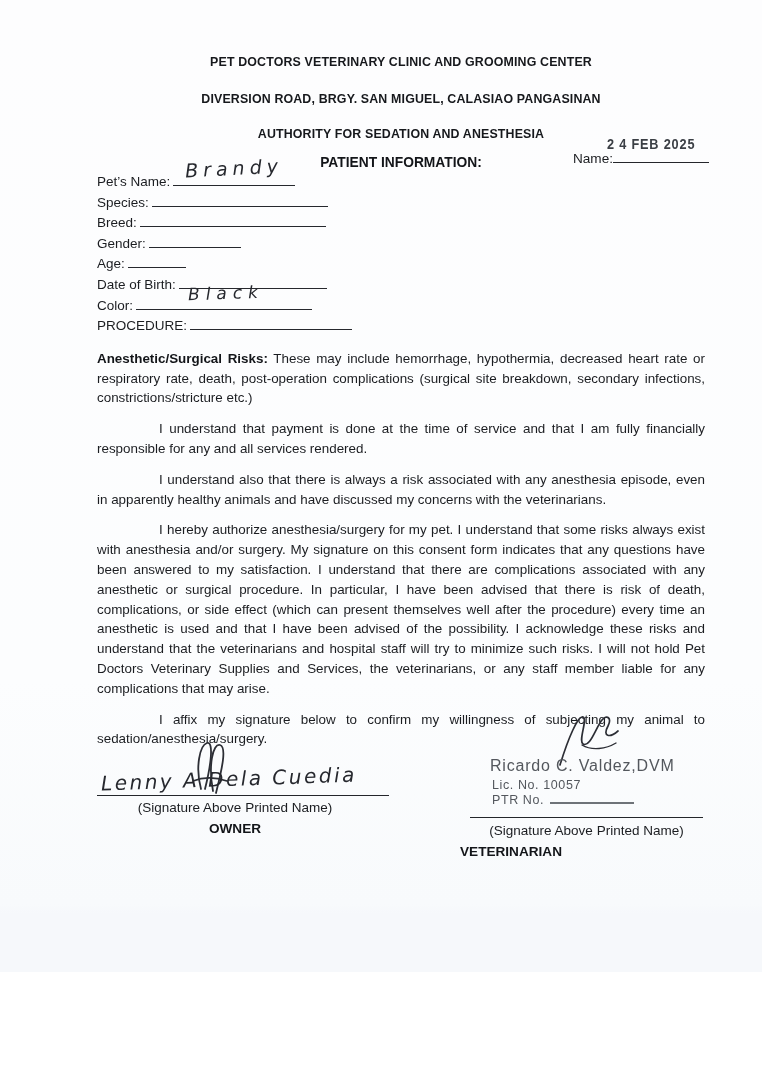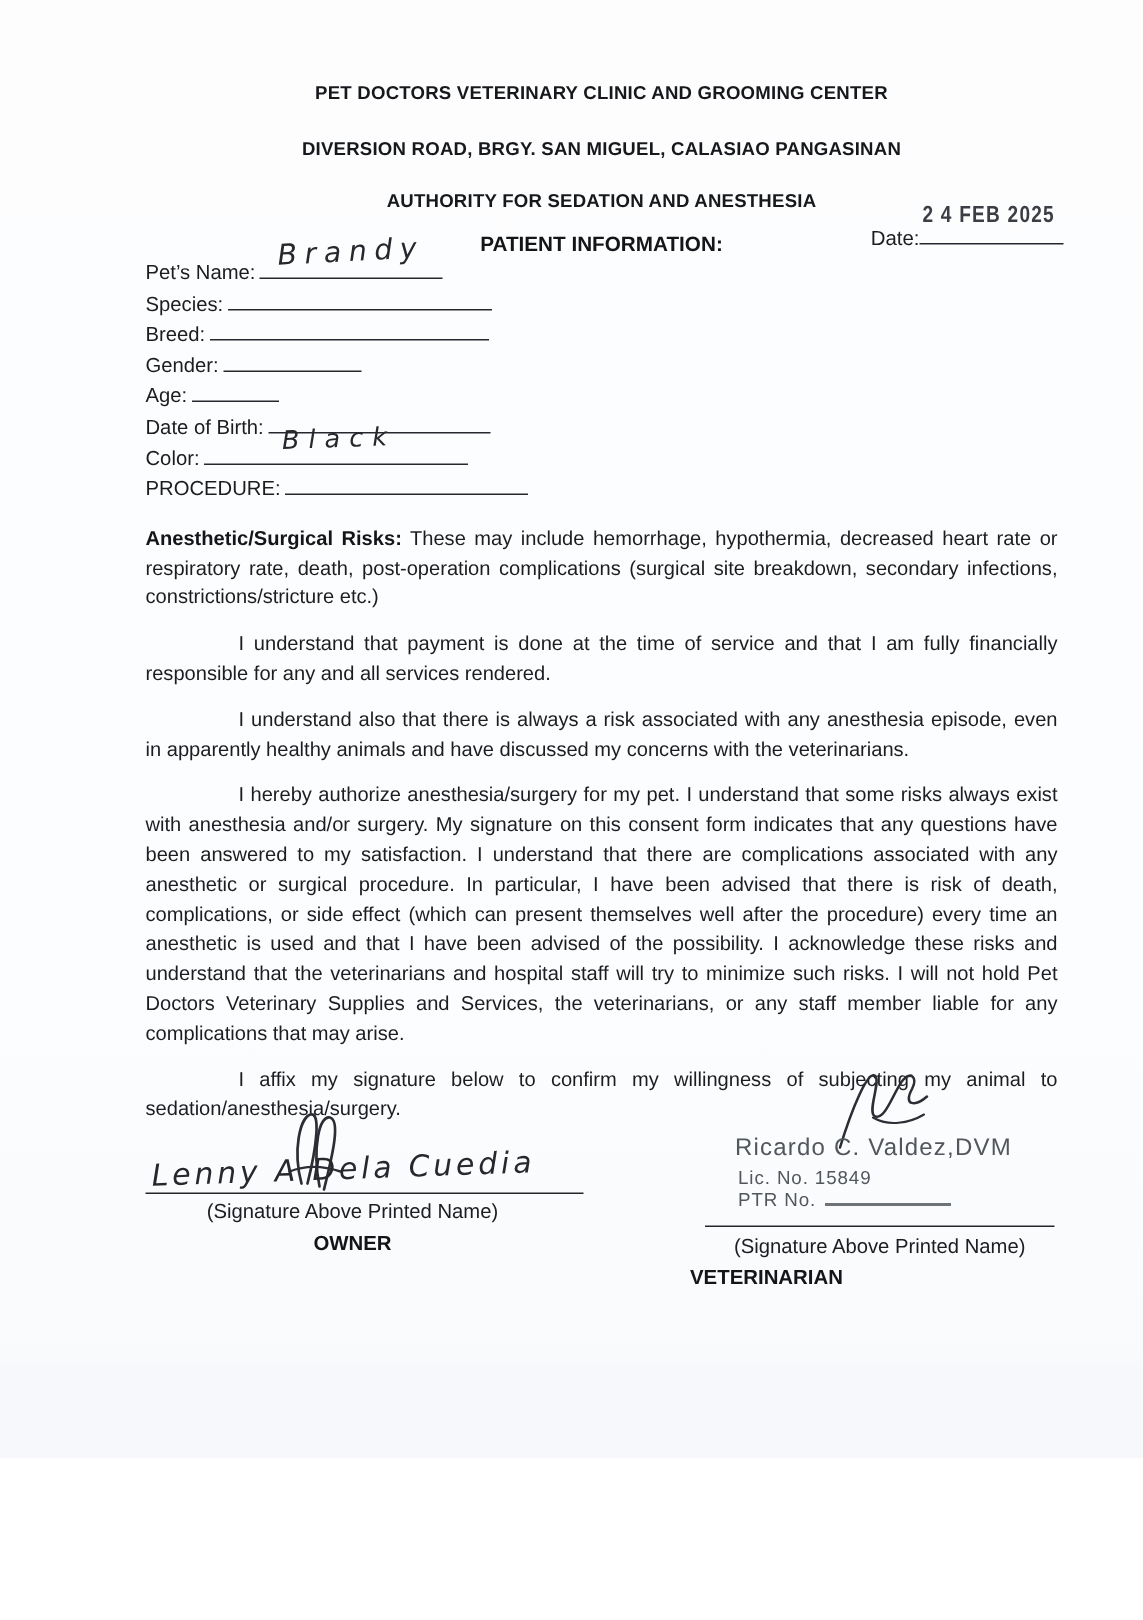--- a/index.html
+++ b/index.html
@@ -77,21 +77,21 @@
 <body>
 
 <div class="page">
   <div class="content">
 
     <div class="hdr hdr1">PET DOCTORS VETERINARY CLINIC AND GROOMING CENTER</div>
     <div class="hdr hdr2">DIVERSION ROAD, BRGY. SAN MIGUEL, CALASIAO PANGASINAN</div>
     <div class="hdr hdr3">AUTHORITY FOR SEDATION AND ANESTHESIA</div>
 
     <div class="date-block">
-      <span>Date:</span><span class="date-line"></span>
+      <span>Name:</span><span class="date-line"></span>
       <span class="date-stamp">2 4 FEB 2025</span>
     </div>
 
     <div class="pi-heading">PATIENT INFORMATION:</div>
 
     <div class="fields">
       <div class="frow">
         <span class="flabel">Pet’s Name:</span><span class="fline w-pet"><span class="hand hw-pet">Brandy</span></span>
       </div>
       <div class="frow">
@@ -138,21 +138,21 @@
         <div class="owner-caption">(Signature Above Printed Name)</div>
         <div class="owner-role">OWNER</div>
       </div>
 
       <div class="sig-vet">
         <svg class="vet-sig-svg" width="78" height="64" viewBox="0 0 78 64">
           <path d="M8,60 C 16,34 26,10 31,12 C 36,14 26,36 31,39 C 38,43 44,22 50,15 C 55,9 60,13 56,21 C 50,32 58,33 66,26" fill="none" stroke="#2c2e35" stroke-width="1.7" stroke-linecap="round"></path>
           <path d="M30,40 C 40,46 54,44 64,38" fill="none" stroke="#2c2e35" stroke-width="1.4" stroke-linecap="round"></path>
         </svg>
         <div class="stamp stamp-name">Ricardo C. Valdez,DVM</div>
-        <div class="stamp stamp-lic">Lic. No. 15849</div>
+        <div class="stamp stamp-lic">Lic. No. 10057</div>
         <div class="stamp stamp-ptr"><span>PTR No.</span><span class="ptr-line"></span></div>
         <div class="vet-line"></div>
         <div class="vet-caption">(Signature Above Printed Name)</div>
         <div class="vet-role">VETERINARIAN</div>
       </div>
 
     </div>
   </div>
 
   <div class="band-cream"></div>

